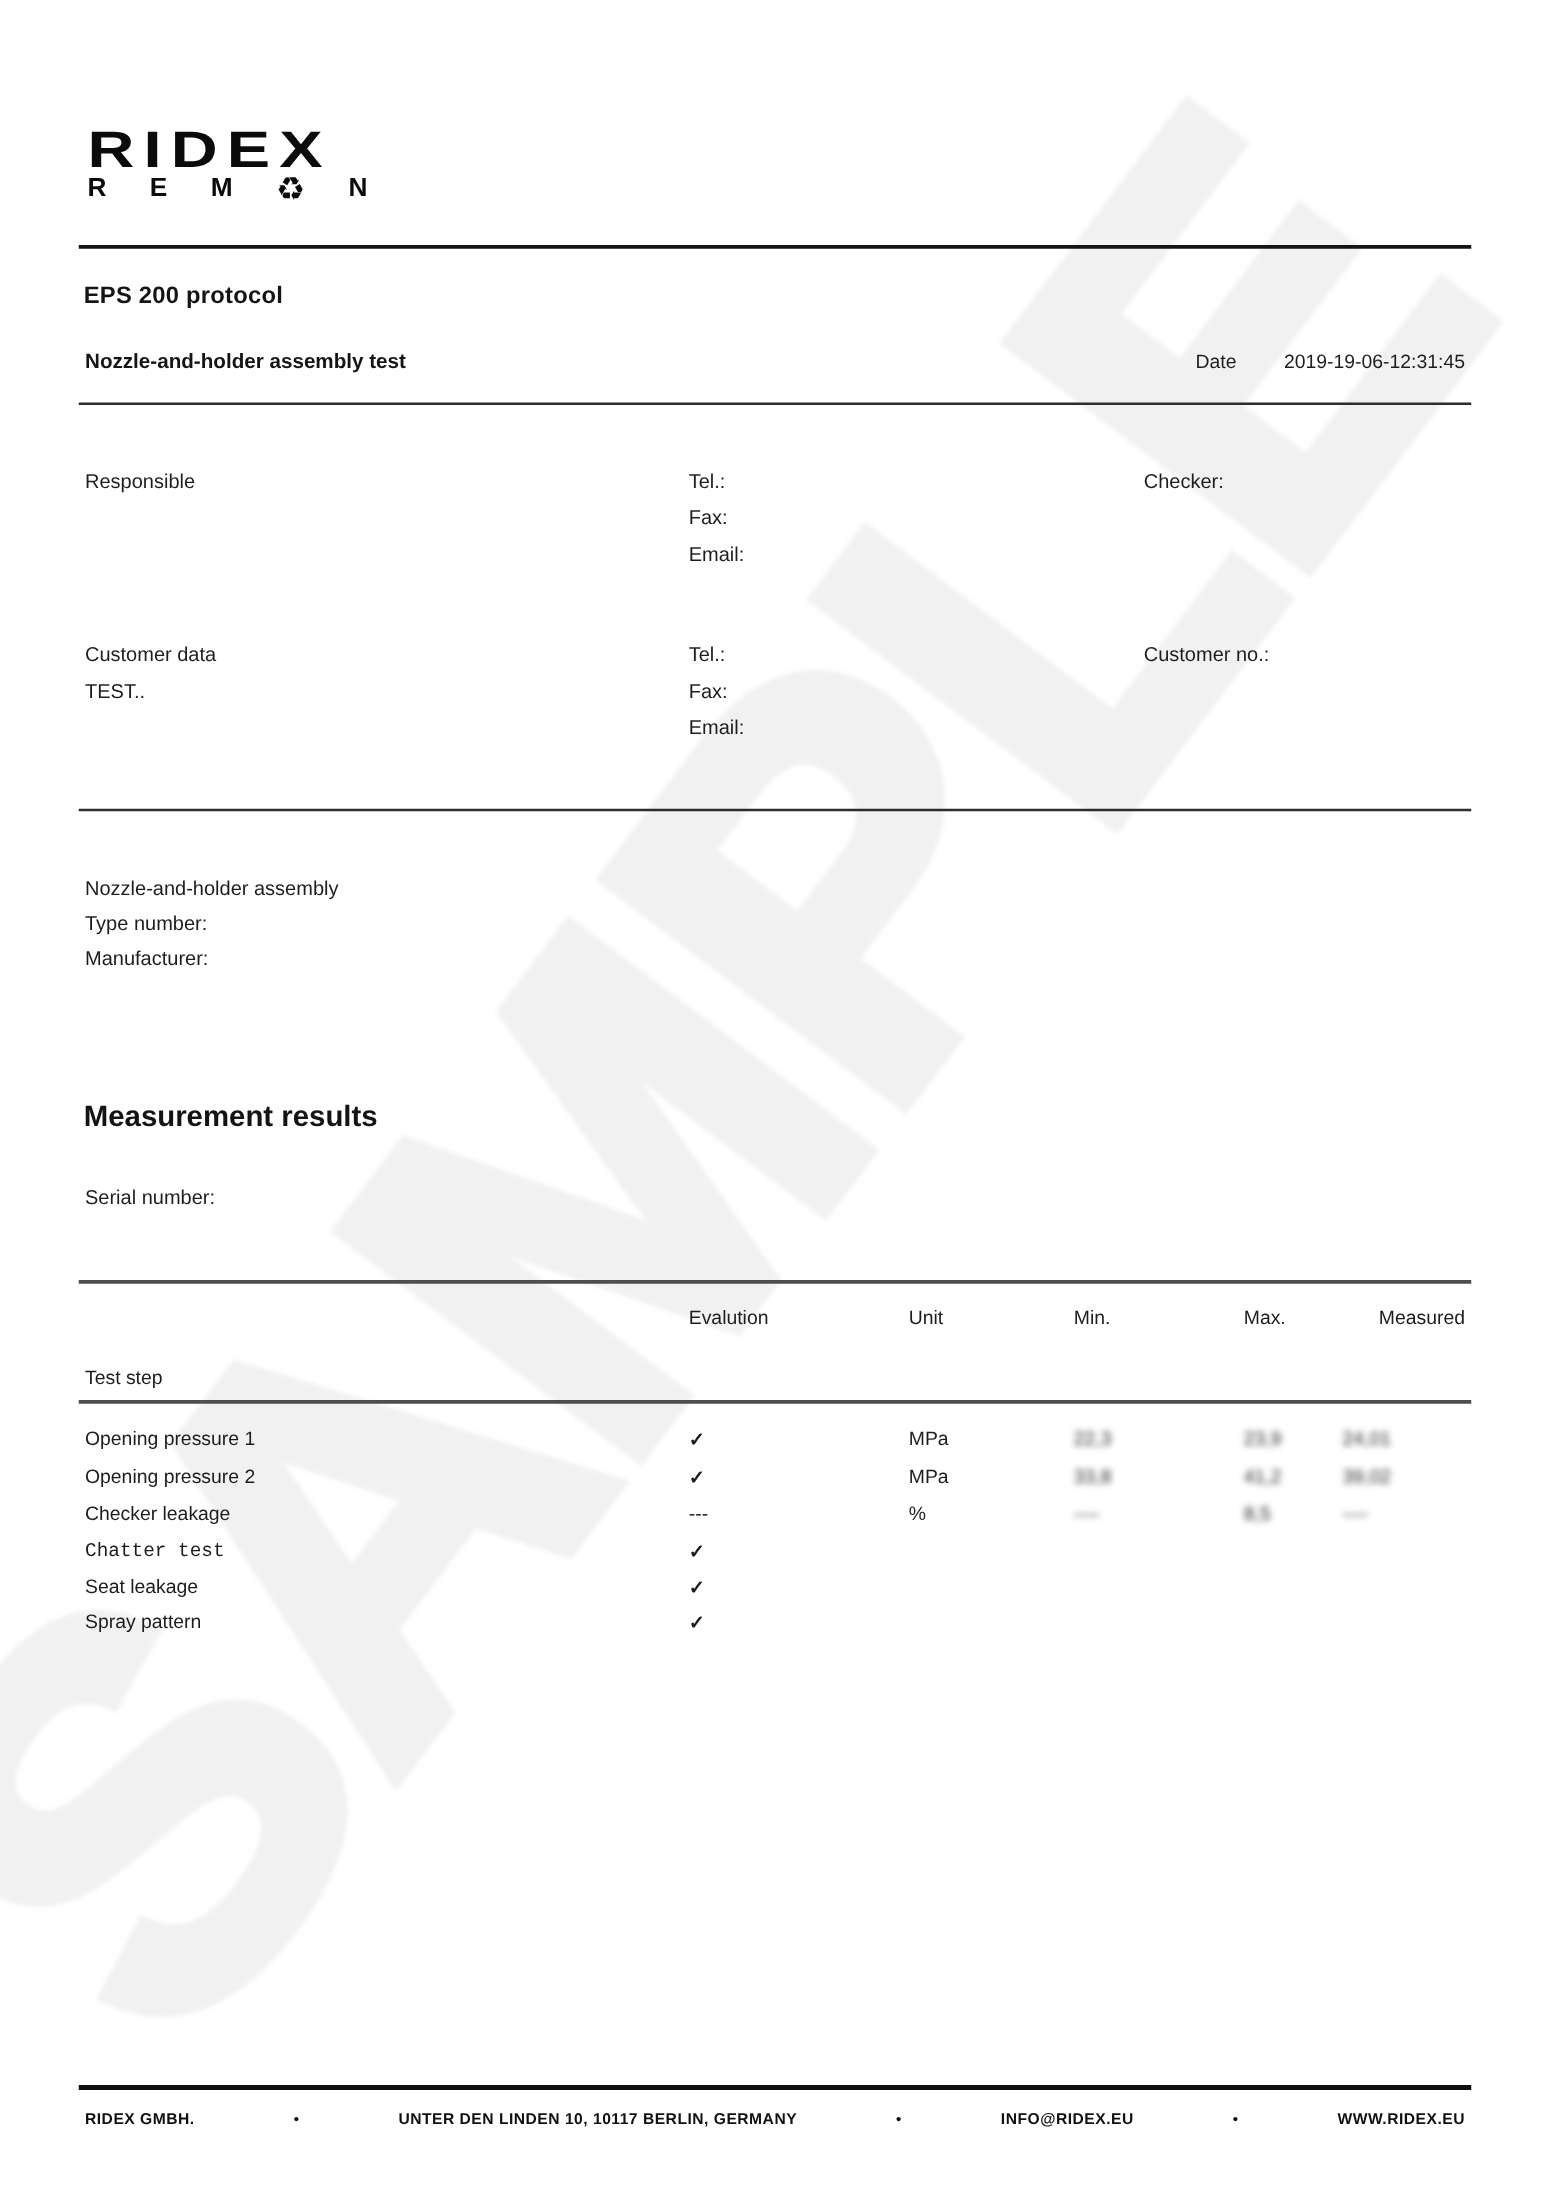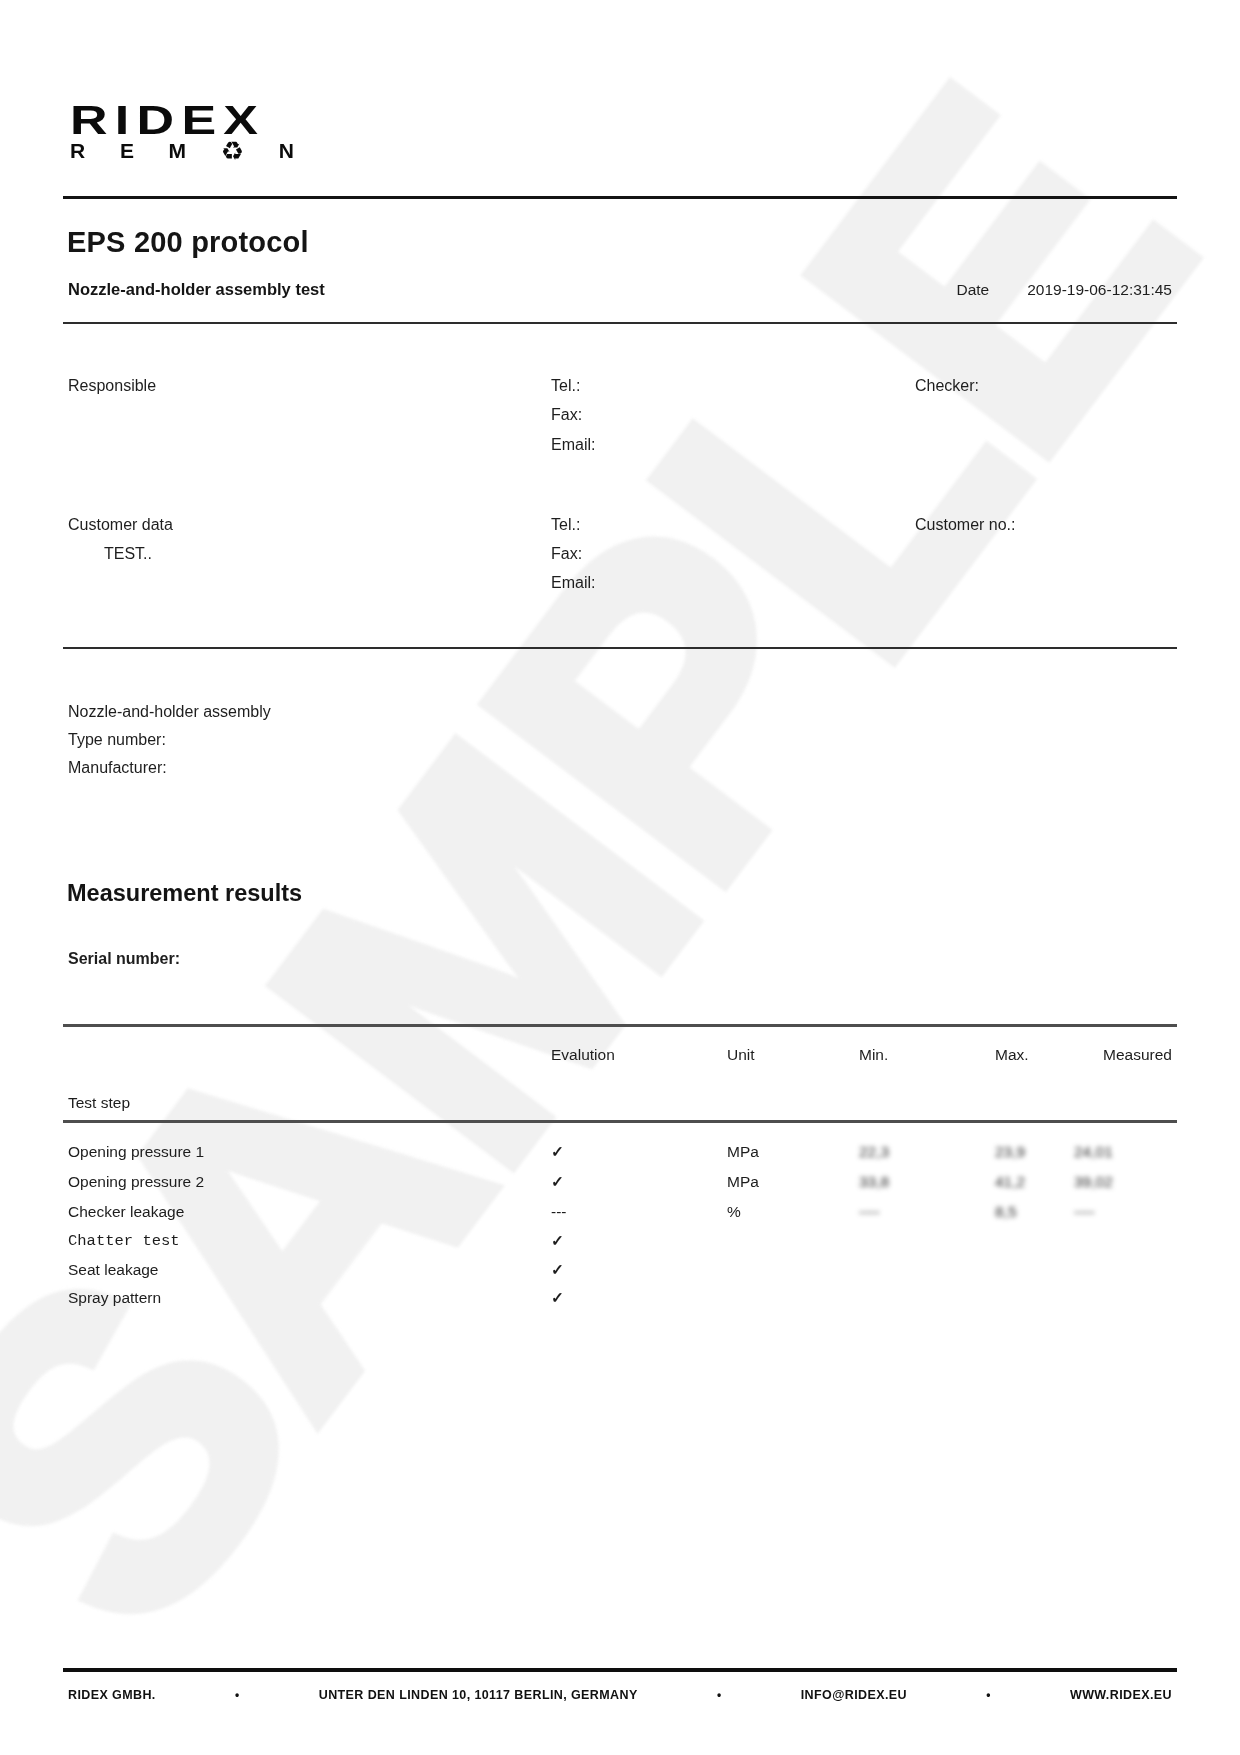--- a/index.html
+++ b/index.html
@@ -35,21 +35,21 @@
   
   .rule { position:absolute; left:63px; width:1114px; background:#141414; }
   .rule-1 { top:196px; height:3px; }
   .rule-2 { top:322px; height:2px; background:#2d2d2d; }
   .rule-3 { top:647px; height:2px; background:#2d2d2d; }
   .rule-4 { top:1024px; height:3px; background:#4e4e4e; }
   .rule-5 { top:1120px; height:3px; background:#4e4e4e; }
   .rule-footer { top:1668px; height:4px; background:#0e0e0e; }
 
   
-  .doc-title { left:67px; top:226px; font-size:29px; font-weight:bold; color:#151515; letter-spacing:0.2px; }
+  .doc-title { left:67px; top:226px; font-size:19px; font-weight:bold; color:#151515; letter-spacing:0.2px; }
   .doc-subtitle { left:68px; top:280px; font-size:16.5px; font-weight:bold; color:#151515; }
   .date-block { top:281px; right:68px; display:flex; gap:38px; font-size:15.5px; color:#1e1e1e; }
 
   
   .t { position:absolute; font-size:16px; color:#1e1e1e; white-space:nowrap; }
   .heading-2 { left:67px; top:880px; font-size:23.5px; font-weight:bold; color:#141414; }
 
   
   .cell { position:absolute; font-size:15.5px; color:#1d1d1d; white-space:nowrap; }
   .c-step { left:68px; }
@@ -99,34 +99,34 @@
 
     <div class="rule rule-2"></div>
 
     <span class="t" style="left:68px; top:377px;">Responsible</span>
     <span class="t" style="left:551px; top:377px;">Tel.:</span>
     <span class="t" style="left:551px; top:406px;">Fax:</span>
     <span class="t" style="left:551px; top:436px;">Email:</span>
     <span class="t" style="left:915px; top:377px;">Checker:</span>
 
     <span class="t" style="left:68px; top:516px;">Customer data</span>
-    <span class="t" style="left:68px; top:545px;margin-left:36px;">TEST..</span>
+    <span class="t" style="left:68px; top:545px;">TEST..</span>
     <span class="t" style="left:551px; top:516px;">Tel.:</span>
     <span class="t" style="left:551px; top:545px;">Fax:</span>
     <span class="t" style="left:551px; top:574px;">Email:</span>
     <span class="t" style="left:915px; top:516px;">Customer no.:</span>
 
     <div class="rule rule-3"></div>
 
     <span class="t" style="left:68px; top:703px;">Nozzle-and-holder assembly</span>
     <span class="t" style="left:68px; top:731px;">Type number:</span>
     <span class="t" style="left:68px; top:759px;">Manufacturer:</span>
 
     <div class="abs heading-2">Measurement results</div>
-    <span class="t" style="left:68px; top:950px;font-weight:bold;">Serial number:</span>
+    <span class="t" style="left:68px; top:950px;">Serial number:</span>
 
     <div class="rule rule-4"></div>
 
     <span class="cell c-step" style="top:1046px;margin-top:48px;">Test step</span>
     <span class="cell c-eval" style="top:1046px;">Evalution</span>
     <span class="cell c-unit" style="top:1046px;">Unit</span>
     <span class="cell c-min" style="top:1046px;">Min.</span>
     <span class="cell c-max" style="top:1046px;">Max.</span>
     <span class="cell th-meas" style="top:1046px;">Measured</span>
 

